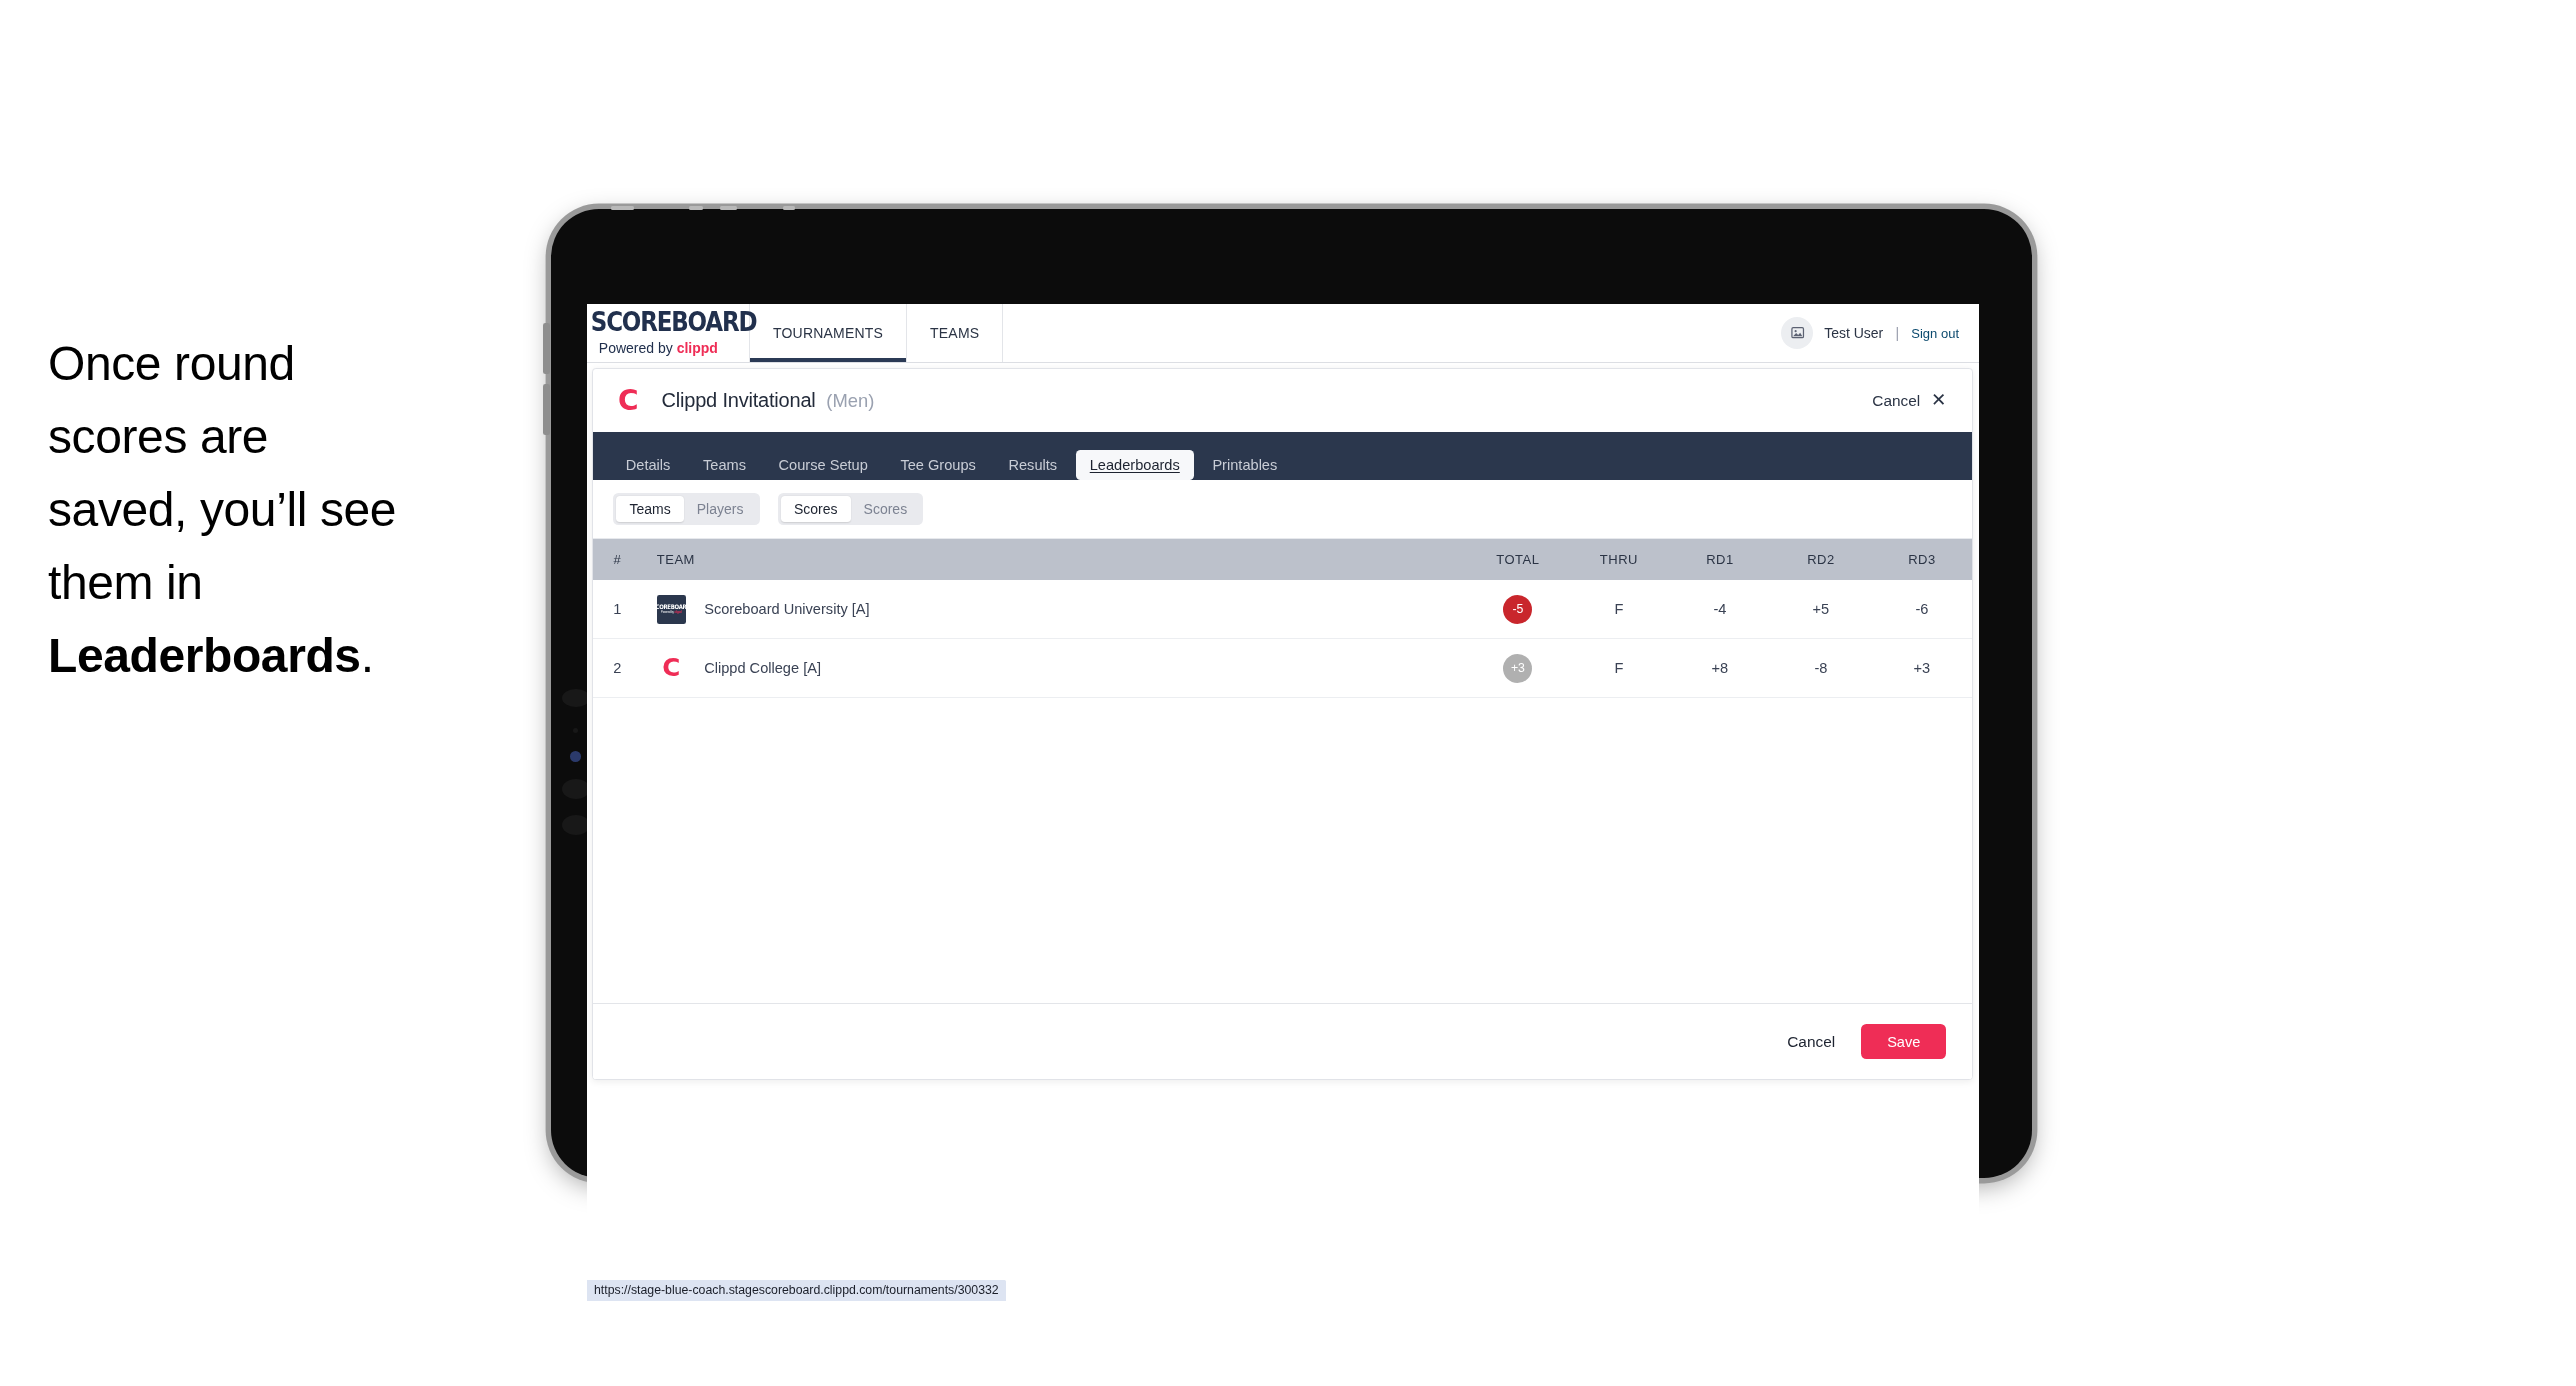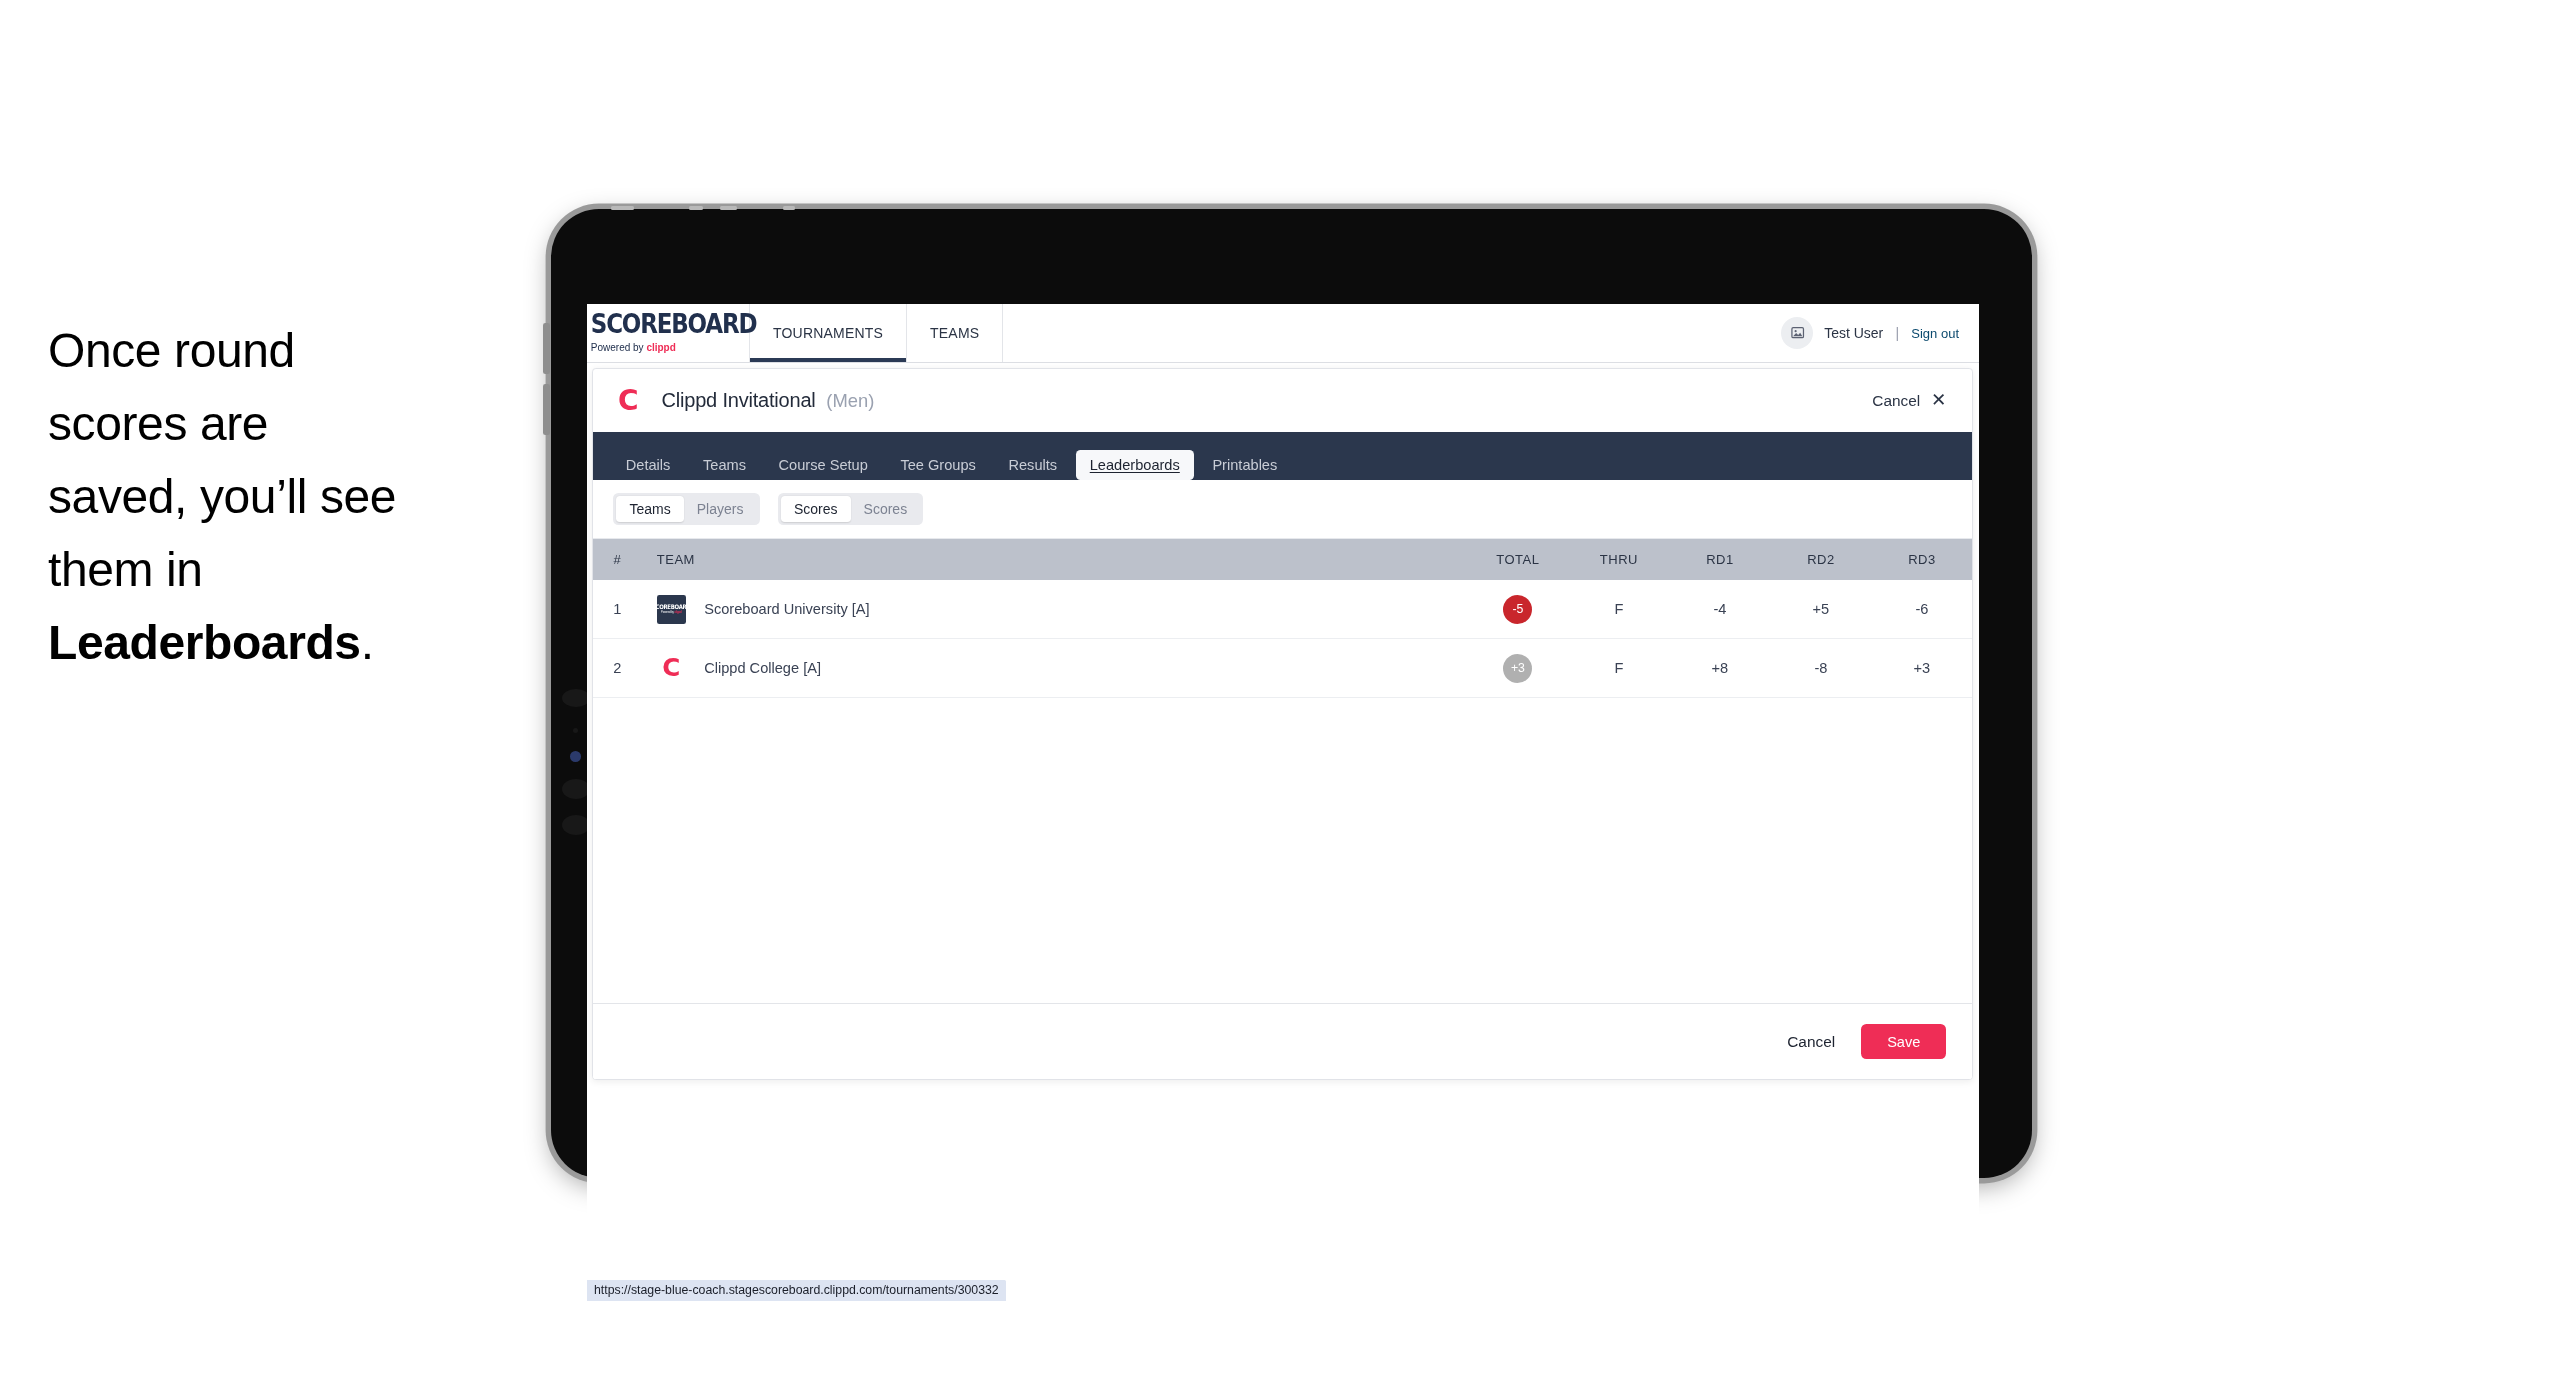--- a/index.html
+++ b/index.html
@@ -13,21 +13,21 @@
     position: relative;
     overflow: hidden;
     font-family: "Liberation Sans", sans-serif;
     -webkit-font-smoothing: antialiased;
   }
 
   
   #annotation {
     position: absolute;
     left: 48px;
-    top: 315px;
+    top: 328px;
     width: 491px;
     font-size: 48px;
     line-height: 1.52;
     color: #000000;
     letter-spacing: -0.4px;
   }
   #annotation .strong { font-weight: 700; }
 
   
   #tablet {
@@ -99,23 +99,24 @@
     font-weight: 700;
     font-size: 23px;
     letter-spacing: -1.2px;
     color: #21304d;
     transform: scaleY(1.12);
     transform-origin: left center;
     line-height: 1;
   }
   #brand-sub {
     margin-top: 7px;
-    font-size: 10px;
+    font-size: 14px;
     color: #21304d;
     line-height: 1;
+    margin-left: 8px;
   }
   #brand-sub .clippd { color: #ef2d56; font-weight: 700; }
 
   .topnav-item {
     display: flex;
     align-items: center;
     padding: 0 23px;
     font-size: 14px;
     color: #2b3445;
     border-right: 0.8px solid #e3e5e9;

